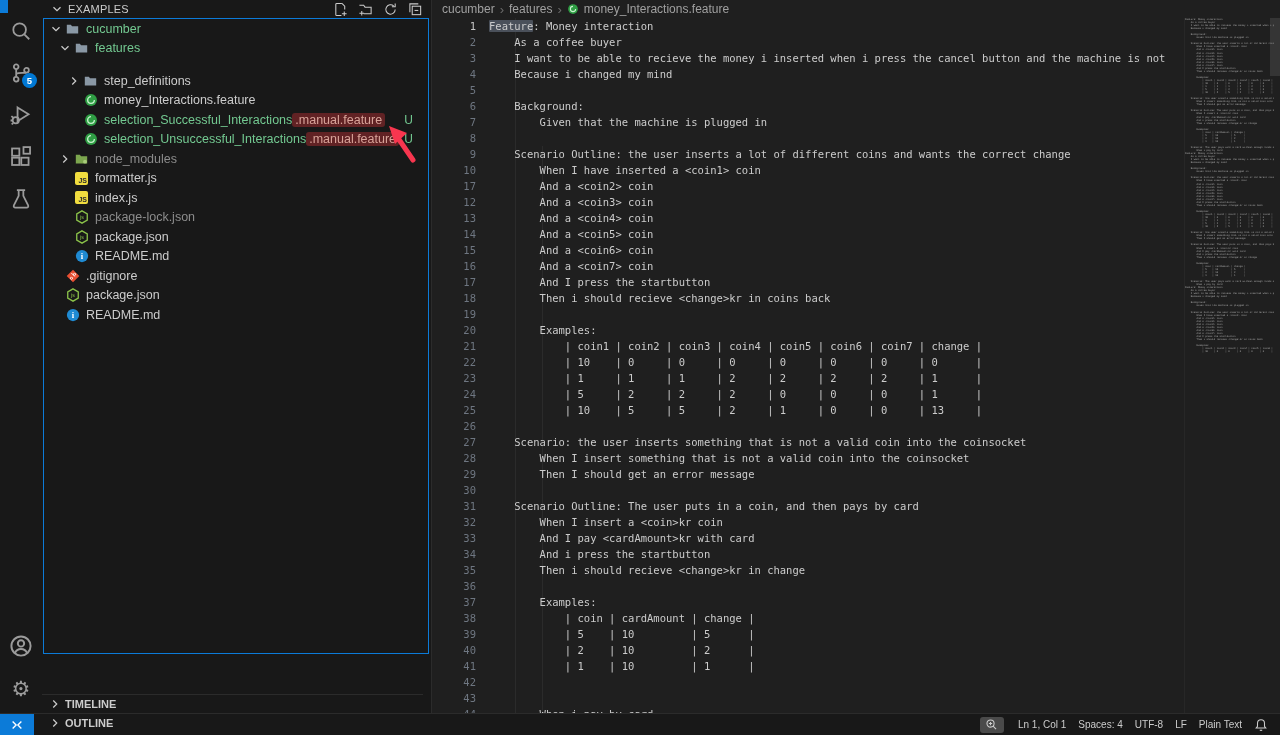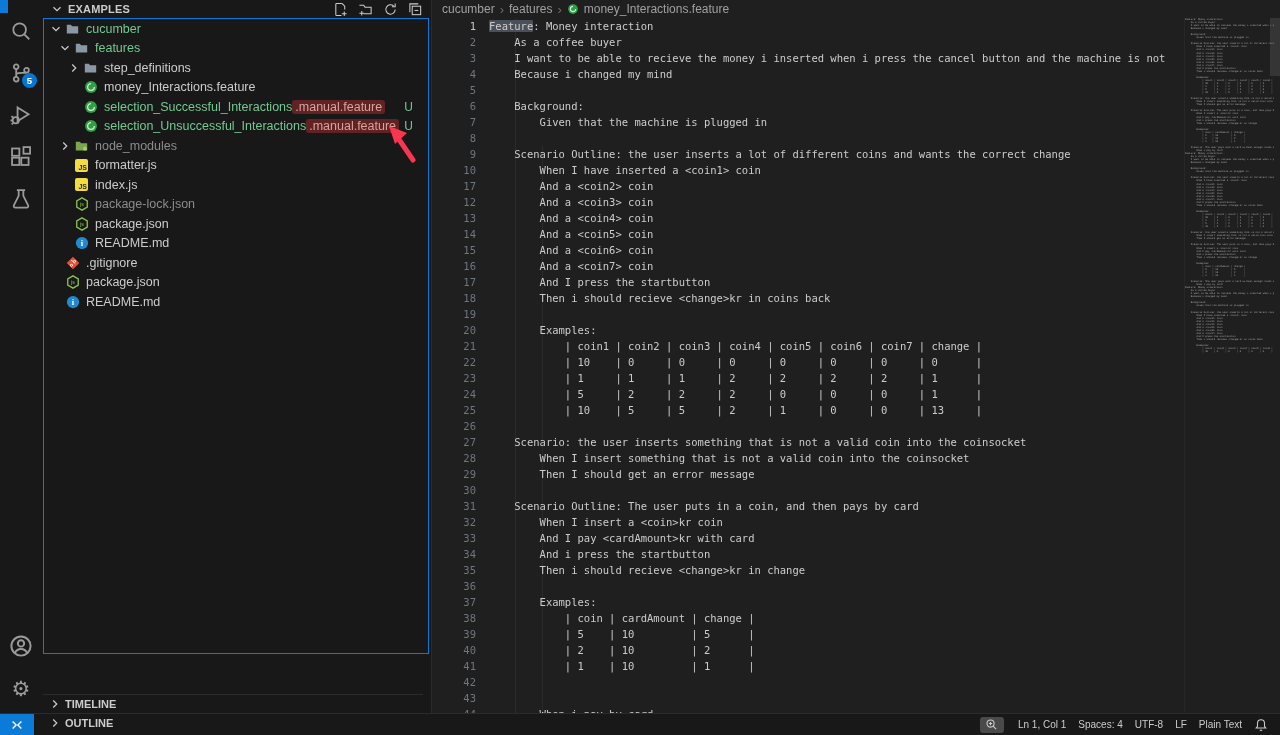--- a/index.html
+++ b/index.html
@@ -18,21 +18,21 @@
   .ab-bottom { margin-top:auto; display:flex; flex-direction:column; align-items:center; padding-bottom:4px; }
   .badge { position:absolute; right:5px; bottom:6px; min-width:15px; height:15px; border-radius:50%;
            background:#0078d4; color:#fff; font-size:9.5px; font-weight:bold; display:flex;
            align-items:center; justify-content:center; }
   .active-corner { position:absolute; top:0; left:0; width:8px; height:13px; background:#0c7bd8; }
   .gear-glyph { font-size:21px; color:#9b9b9b; line-height:1; }
 
   
   .sidebar { width:390px; background:#181818; position:relative; flex:none; border-right:1px solid #2b2b2b; }
   .sb-header { height:18px; display:flex; align-items:center; padding:0 8px; }
-  .sb-title { font-size:11px; font-weight:bold; color:#cccccc; margin-left:4px; letter-spacing:.2px; }
+  .sb-title { font-size:11px; font-weight:normal; color:#cccccc; margin-left:4px; letter-spacing:.2px; }
   .sb-actions { margin-left:auto; display:flex; gap:10px; align-items:center; }
   .sb-actions svg { stroke:#cccccc; fill:none; stroke-width:1.1; cursor:pointer; }
   .tree-box { position:absolute; top:18px; left:1px; right:2px; bottom:59px;
               border:1px solid #0c7bd8; overflow:hidden; }
   .trow { height:19.5px; display:flex; align-items:center; font-size:12.5px; cursor:pointer; }
   .trow .chev { width:16px; flex:none; display:flex; align-items:center; justify-content:center; }
   .trow .chev svg { stroke:#cccccc; fill:none; stroke-width:1.4; }
   .trow .ficon { width:17px; height:16px; flex:none; display:flex; align-items:center; justify-content:center; margin-right:5px; }
   .trow .lbl { white-space:nowrap; }
   .c-default { color:#cccccc; } .c-green { color:#73c991; } .c-ignored { color:#8c8c8c; }
@@ -201,21 +201,21 @@
                 </svg>
               </span>
               <span class="ficon">
                 <svg width="15" height="14" viewBox="0 0 16 16">
                   <path d="M1.5 3 h4.6 l1.4 1.8 h7 V13 h-13 Z" fill="#8a98a5"></path>
                 </svg>
               </span>
               <span class="lbl c-green">features</span>
               <span class="t-badge"><span class="t-dot"></span></span>
             </div>
-            <div class="trow" style="padding-left: 22px;">
+            <div class="trow" style="padding-left: 22px; margin-top: 13px;">
               <span class="chev">
                 <svg width="14" height="14" viewBox="0 0 16 16">
                   <path d="M6 4 l4 4 -4 4"></path>
                 </svg>
               </span>
               <span class="ficon">
                 <svg width="15" height="14" viewBox="0 0 16 16">
                   <path d="M1.5 3 h4.6 l1.4 1.8 h7 V13 h-13 Z" fill="#8a98a5"></path>
                 </svg>
               </span>

